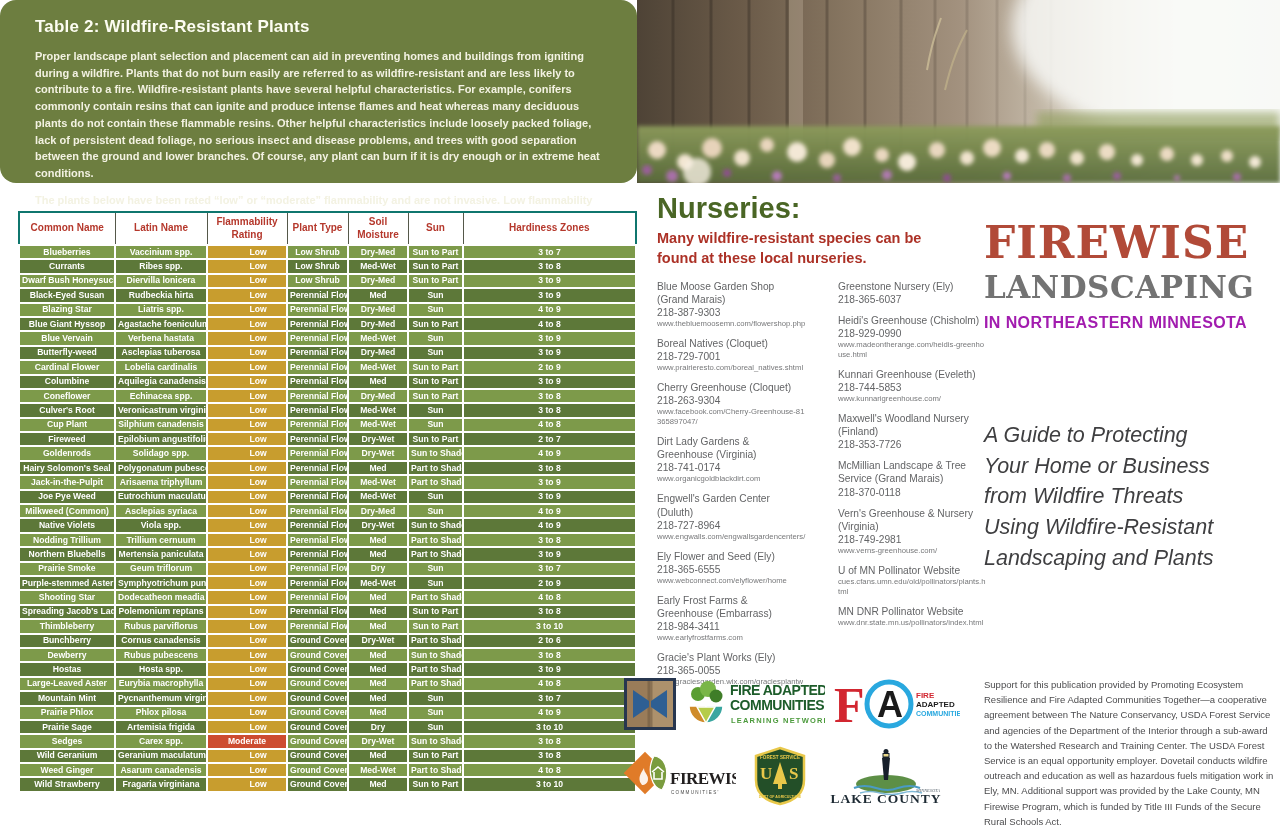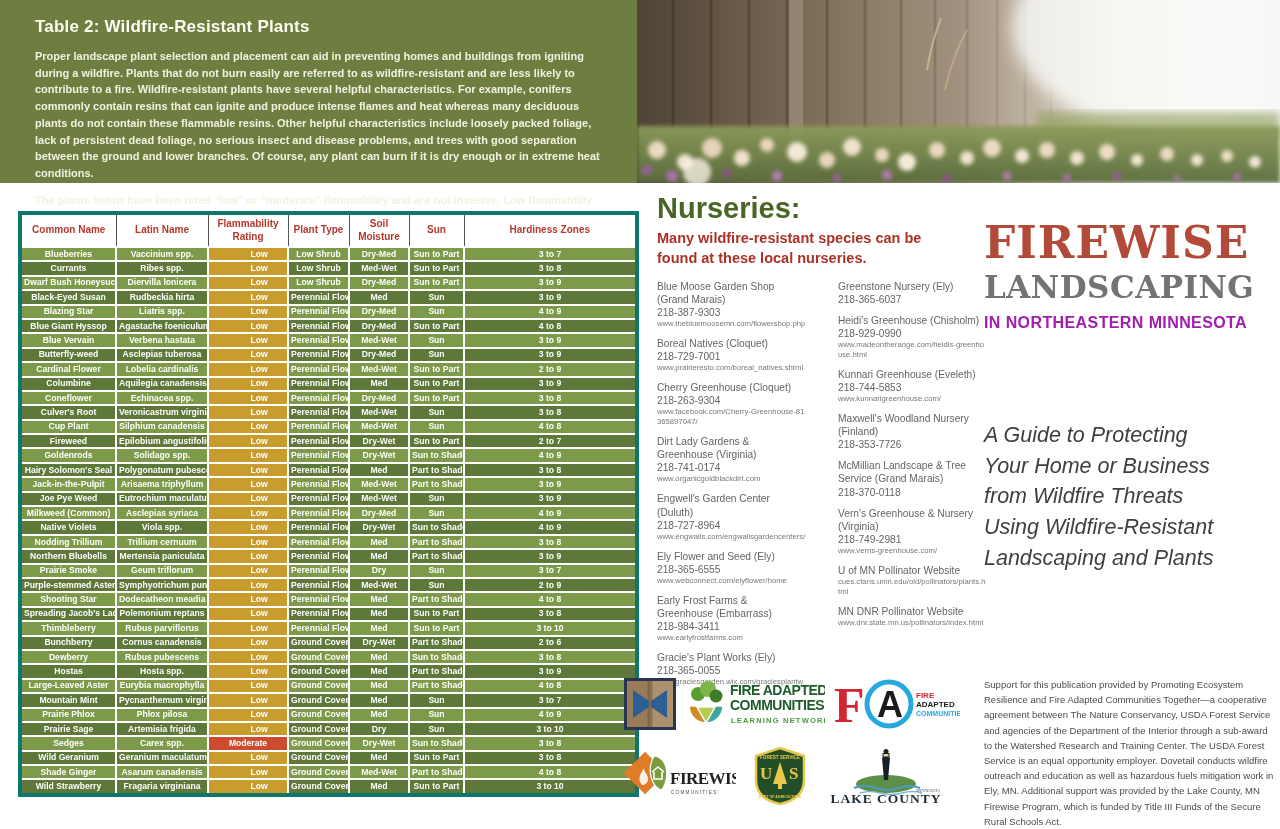--- a/index.html
+++ b/index.html
@@ -1,31 +1,31 @@
 <!DOCTYPE html>
 <html><head>
 <meta charset="utf-8">
 <style>
   html,body{margin:0;padding:0;background:#ffffff;}
   .page{position:relative;width:1280px;height:829px;background:#fff;overflow:hidden;
         font-family:"Liberation Sans",sans-serif;}
 
   
   .intro{position:absolute;left:0;top:0;width:637px;height:183px;background:#6d7e40;
-         box-sizing:border-box;padding:17px 34px 0 35px;}
+         box-sizing:border-box;padding:17px 34px 0 35px;border-radius:16px;}
   .intro-title{font-size:17px;font-weight:bold;color:#fdfdf2;margin:0 0 11px 0;letter-spacing:.2px;}
   .intro-para{font-size:11px;line-height:1.52;color:#f3f2e2;font-weight:bold;margin:0 0 10px 0;}
 
   
   .photo{position:absolute;left:637px;top:0;width:643px;height:183px;}
   .photo svg{display:block;}
 
   
   .plants{position:absolute;left:18px;top:211px;width:617px;}
-  .plants table{width:100%;border-collapse:collapse;table-layout:fixed;border:4px solid #0f766e;}
+  .plants table{width:100%;border-collapse:collapse;table-layout:fixed;border:2px solid #0f766e;}
   .plants th{background:#ffffff;color:#b5382c;font-size:10px;font-weight:bold;
              border:1px solid #55584a;padding:3px 2px;line-height:1.25;text-align:center;}
   .plants td{color:#ffffff;font-size:8.6px;font-weight:bold;text-align:center;
              padding:1.7px 2px;border:2px solid #ffffff;line-height:1.05;
              overflow:hidden;white-space:nowrap;text-overflow:clip;}
   .plants tbody tr:nth-child(odd) td{background:#7d9a4a;}
   .plants tbody tr:nth-child(even) td{background:#5d7839;}
   .plants tbody td.v-low{background:#c89d2e !important;padding-left:24px;}
   .plants tbody td.v-moderate{background:#cd4c30 !important;}
 
@@ -537,21 +537,21 @@
             <td>Wild Geranium</td>
             <td>Geranium maculatum</td>
             <td class="v-low">Low</td>
             <td>Ground Cover</td>
             <td>Med</td>
             <td>Sun to Part</td>
             <td>3 to 8</td>
           </tr>
 
           <tr>
-            <td>Shade Ginger</td>
+            <td>Weed Ginger</td>
             <td>Asarum canadensis</td>
             <td class="v-low">Low</td>
             <td>Ground Cover</td>
             <td>Med-Wet</td>
             <td>Part to Shade</td>
             <td>4 to 8</td>
           </tr>
 
           <tr>
             <td>Wild Strawberry</td>

